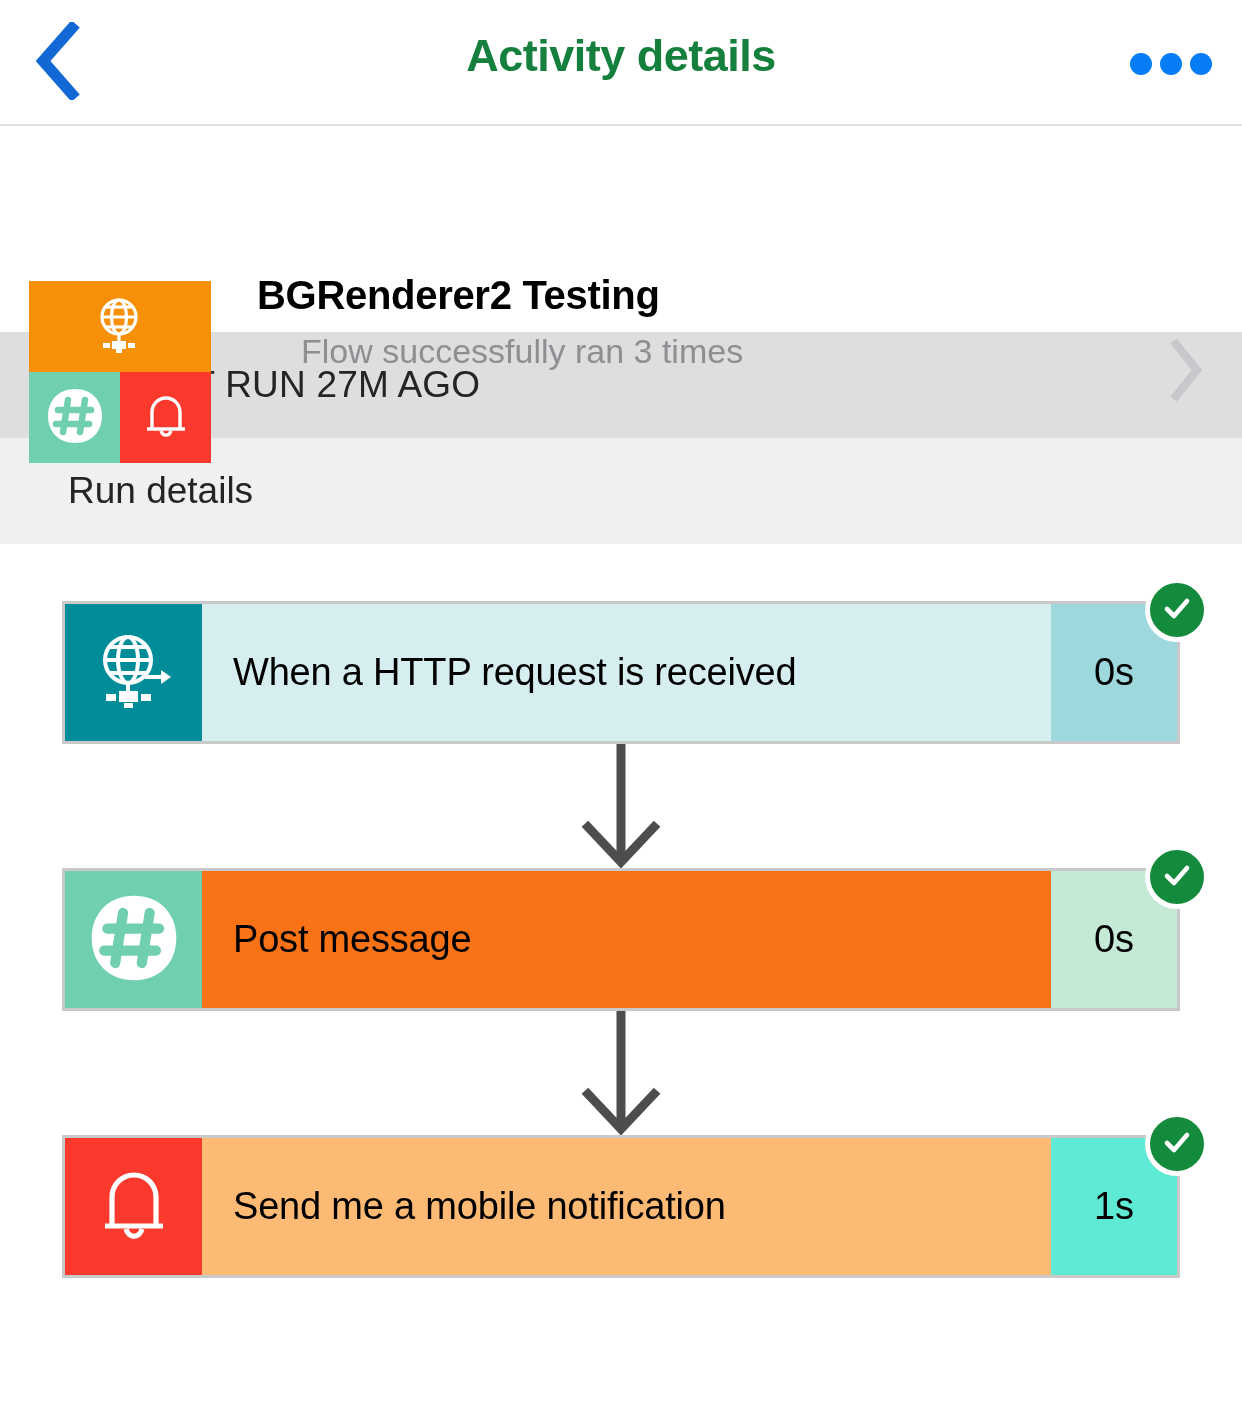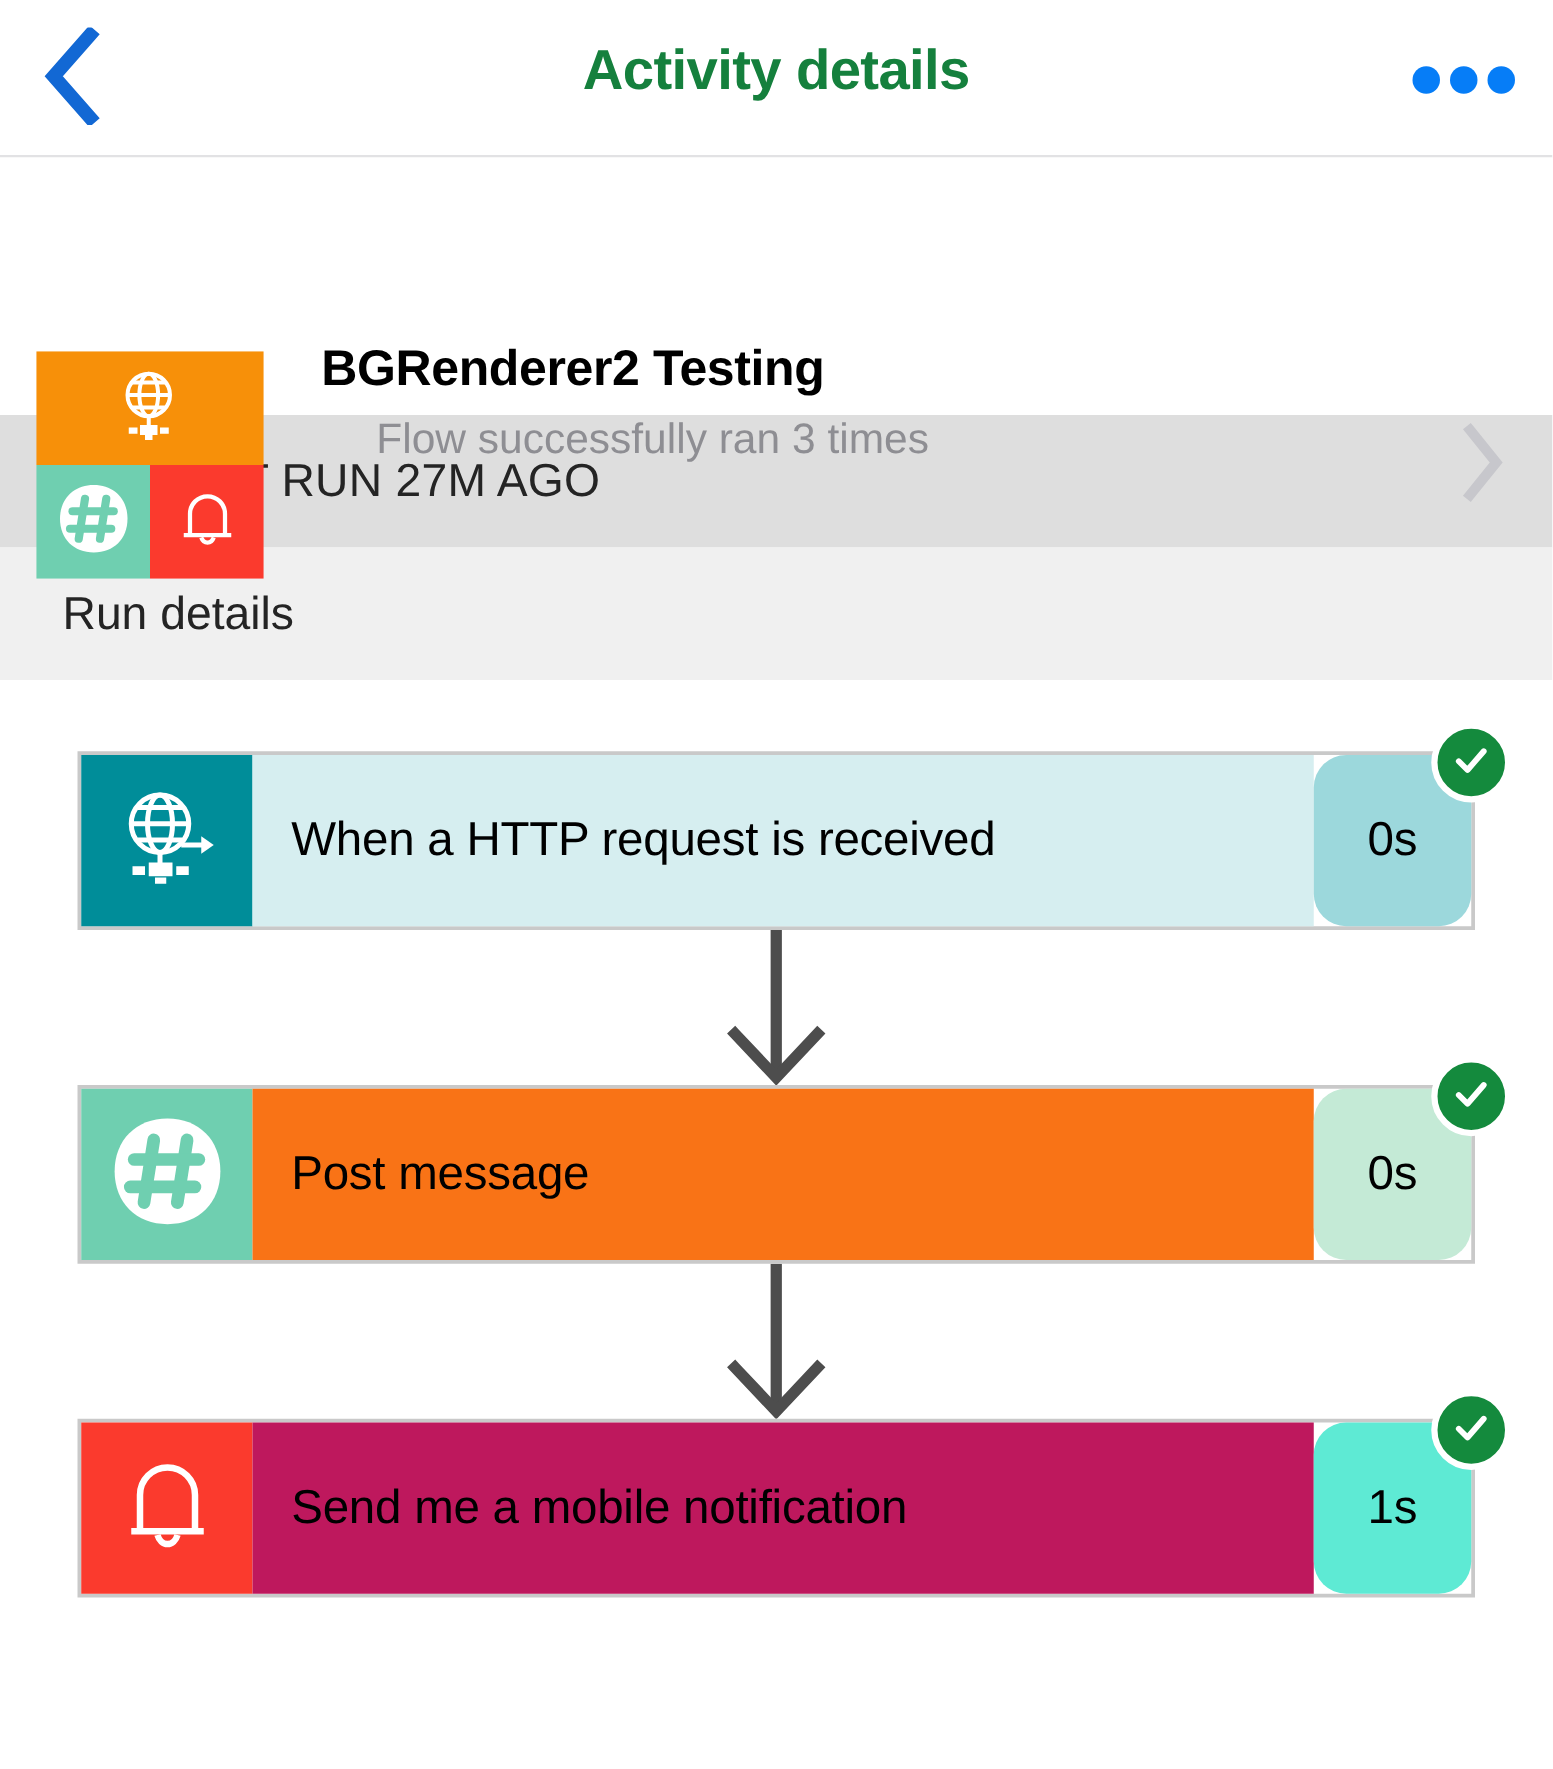--- a/index.html
+++ b/index.html
@@ -138,21 +138,21 @@
   .band-lastrun .lr-label {
     font-size: 37px;
     color: #242424;
     letter-spacing: 0.2px;
   }
   .band-rundetails {
     height: 106px;
     background: #f0f0f0;
     display: flex;
     align-items: center;
-    padding-left: 50px;
+    padding-left: 68px;
     box-sizing: border-box;
   }
   .band-rundetails .rd-label {
     font-size: 37px;
     color: #242424;
   }
 
   
   .steps {
     position: relative;
@@ -188,21 +188,20 @@
     color: #000000;
     letter-spacing: -0.2px;
   }
   .step-duration {
     flex: 0 0 126px;
     display: flex;
     align-items: center;
     justify-content: center;
     font-size: 38px;
     color: #000000;
-    border-radius: 26px;
   }
   .step-status {
     position: absolute;
     right: -32px;
     top: -26px;
     width: 64px;
     height: 64px;
     border-radius: 50%;
     background: #148a3d;
     border: 5px solid #ffffff;
@@ -228,21 +227,21 @@
   
   .theme-http .step-icon { background: #008d99; }
   .theme-http .step-body { background: #d6eef0; }
   .theme-http .step-duration { background: #9cd8dc; }
 
   .theme-slack .step-icon { background: #6fcfb0; }
   .theme-slack .step-body { background: #f97316; }
   .theme-slack .step-duration { background: #c4ead6; }
 
   .theme-notify .step-icon { background: #fb3a2d; }
-  .theme-notify .step-body { background: #be185d; }
+  .theme-notify .step-body { background: #fdba74; }
   .theme-notify .step-duration { background: #5eead4; }
 </style>
 </head>
 <body>
 
 <div class="navbar">
   <div class="nav-back">
     <span>
       <svg width="46" height="78" viewBox="0 0 46 78" aria-hidden="true">
         <polyline points="38,6 9,39 38,72" fill="none" stroke="#1268d4" stroke-width="11" stroke-linecap="square" stroke-linejoin="miter"></polyline>

